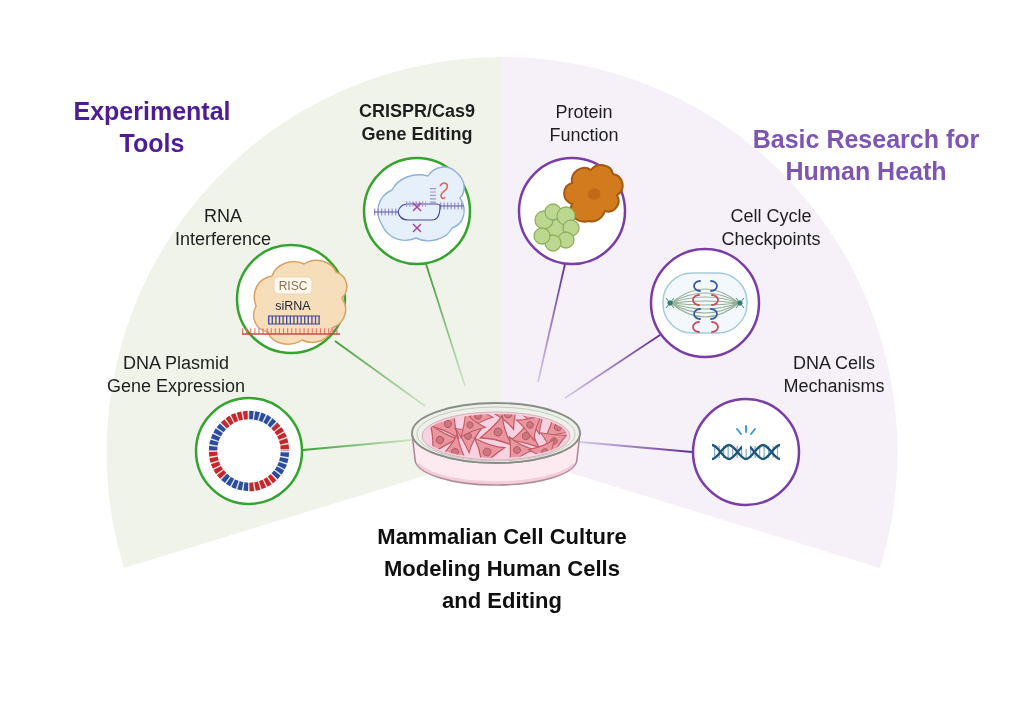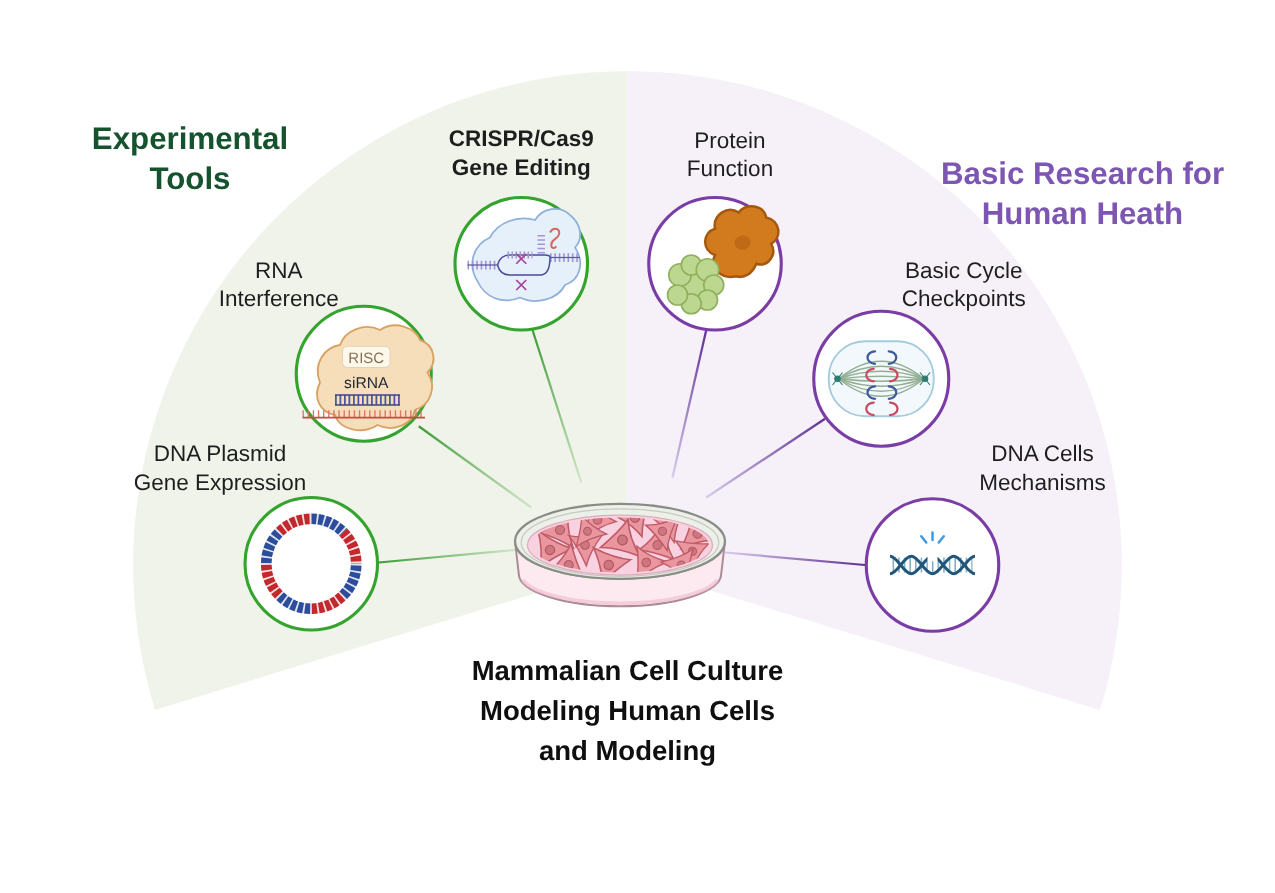--- a/index.html
+++ b/index.html
@@ -22,21 +22,21 @@
   }
   .big-title{
     position:absolute;
     transform:translateX(-50%);
     text-align:center;
     font-weight:bold;
     font-size:25px;
     line-height:32px;
     white-space:nowrap;
   }
-  .big-title.green{color:#14532d;}
+  .big-title.green{color:#4c1d95;}
   .big-title.purple{color:#7d55b2;}
   .center-title{
     position:absolute;
     transform:translateX(-50%);
     text-align:center;
     color:#0f0f0f;
     font-weight:bold;
     font-size:22px;
     line-height:32px;
     white-space:nowrap;
@@ -265,28 +265,28 @@
     <div>DNA Plasmid</div>
     <div>Gene Expression</div>
   </div>
 
   <div class="label" style="left:584px;top:101px;">
     <div>Protein</div>
     <div>Function</div>
   </div>
 
   <div class="label" style="left:771px;top:205px;">
-    <div>Basic Cycle</div>
+    <div>Cell Cycle</div>
     <div>Checkpoints</div>
   </div>
 
   <div class="label" style="left:834px;top:352px;">
     <div>DNA Cells</div>
     <div>Mechanisms</div>
   </div>
 
   <div class="center-title" style="left:502px;top:521px;">
     <div>Mammalian Cell Culture</div>
     <div>Modeling Human Cells</div>
-    <div>and Modeling</div>
+    <div>and Editing</div>
   </div>
 
 </div>
 
 </body></html>

